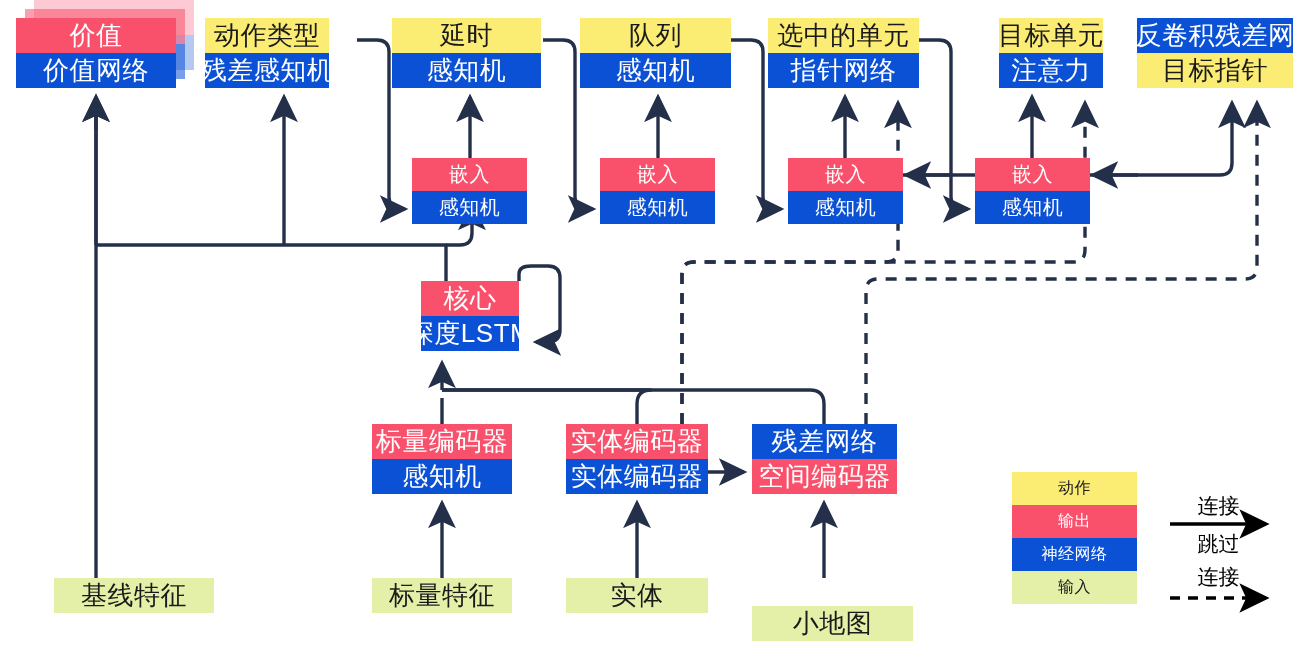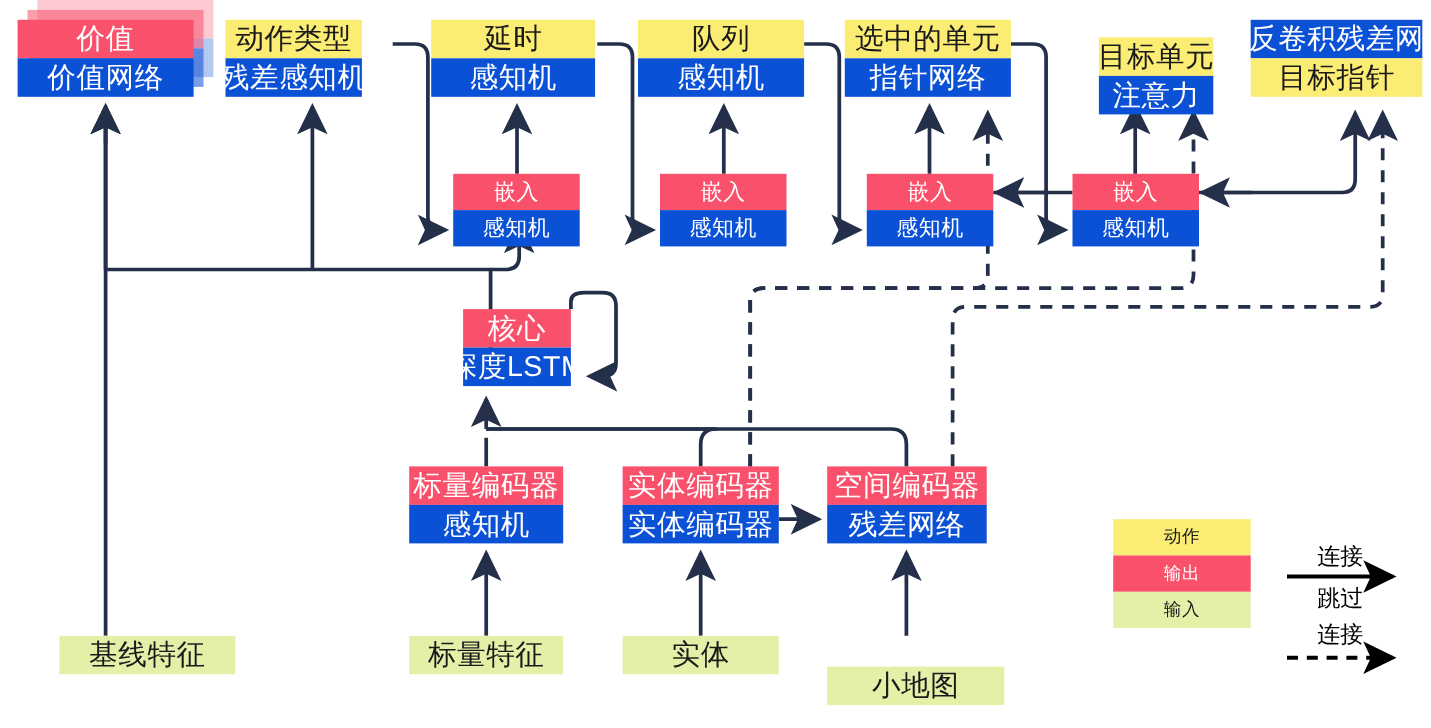--- a/index.html
+++ b/index.html
@@ -131,21 +131,21 @@
         <div class="tier t-nn">感知机</div>
       </div>
       <div class="node reg" style="left: 580px; top: 18px; width: 151px;">
         <div class="tier t-action">队列</div>
         <div class="tier t-nn">感知机</div>
       </div>
       <div class="node reg" style="left: 768px; top: 18px; width: 151px;">
         <div class="tier t-action">选中的单元</div>
         <div class="tier t-nn">指针网络</div>
       </div>
-      <div class="node reg" style="left: 955px; top: 34px; width: 148px; padding-left: 44px;">
+      <div class="node reg" style="left: 955px; top: 18px; width: 148px; padding-left: 44px;">
         <div class="tier t-action">目标单元</div>
         <div class="tier t-nn">注意力</div>
       </div>
       <div class="node reg" style="left: 1137px; top: 18px; width: 156px;">
         <div class="tier t-nn">反卷积残差网</div>
         <div class="tier t-action">目标指针</div>
       </div>
       <div class="node small" style="left: 412px; top: 158px; width: 115px;">
         <div class="tier t-output">嵌入</div>
         <div class="tier t-nn">感知机</div>
@@ -168,41 +168,42 @@
       </div>
       <div class="node reg" style="left: 372px; top: 424px; width: 140px;">
         <div class="tier t-output">标量编码器</div>
         <div class="tier t-nn">感知机</div>
       </div>
       <div class="node reg" style="left: 566px; top: 424px; width: 142px;">
         <div class="tier t-output">实体编码器</div>
         <div class="tier t-nn">实体编码器</div>
       </div>
       <div class="node reg" style="left: 752px; top: 424px; width: 145px;">
+        <div class="tier t-nn">残差网络</div>
         <div class="tier t-output">空间编码器</div>
-        <div class="tier t-nn">残差网络</div>
       </div>
       <div class="node reg" style="left: 16px; top: 578px; width: 160px; margin-left: 38px;">
         <div class="tier t-input">基线特征</div>
       </div>
       <div class="node reg" style="left: 372px; top: 578px; width: 140px;">
         <div class="tier t-input">标量特征</div>
       </div>
       <div class="node reg" style="left: 566px; top: 578px; width: 142px;">
         <div class="tier t-input">实体</div>
       </div>
       <div class="node reg" style="left: 752px; top: 578px; width: 161px; margin-top: 28px;">
         <div class="tier t-input">小地图</div>
       </div>
     </div>
   <div id="inputs-layer"></div>
 
   <div class="legend" id="legend-box" style="left: 1012px; top: 472px; width: 125px;">
       <div class="tier t-action">动作</div>
       <div class="tier t-output">输出</div>
+      <div class="tier t-nn">神经网络</div>
       <div class="tier t-input">输入</div>
     </div>
 
   <div class="legend-label" id="legend-connection-label" style="left:1171px;top:492px;width:95px;">连接</div>
 
   <div class="legend-label" id="legend-skip-label1" style="left:1171px;top:530px;width:95px;">跳过</div>
 
   <div class="legend-label" id="legend-skip-label2" style="left:1171px;top:563px;width:95px;">连接</div>
 
 </div>

